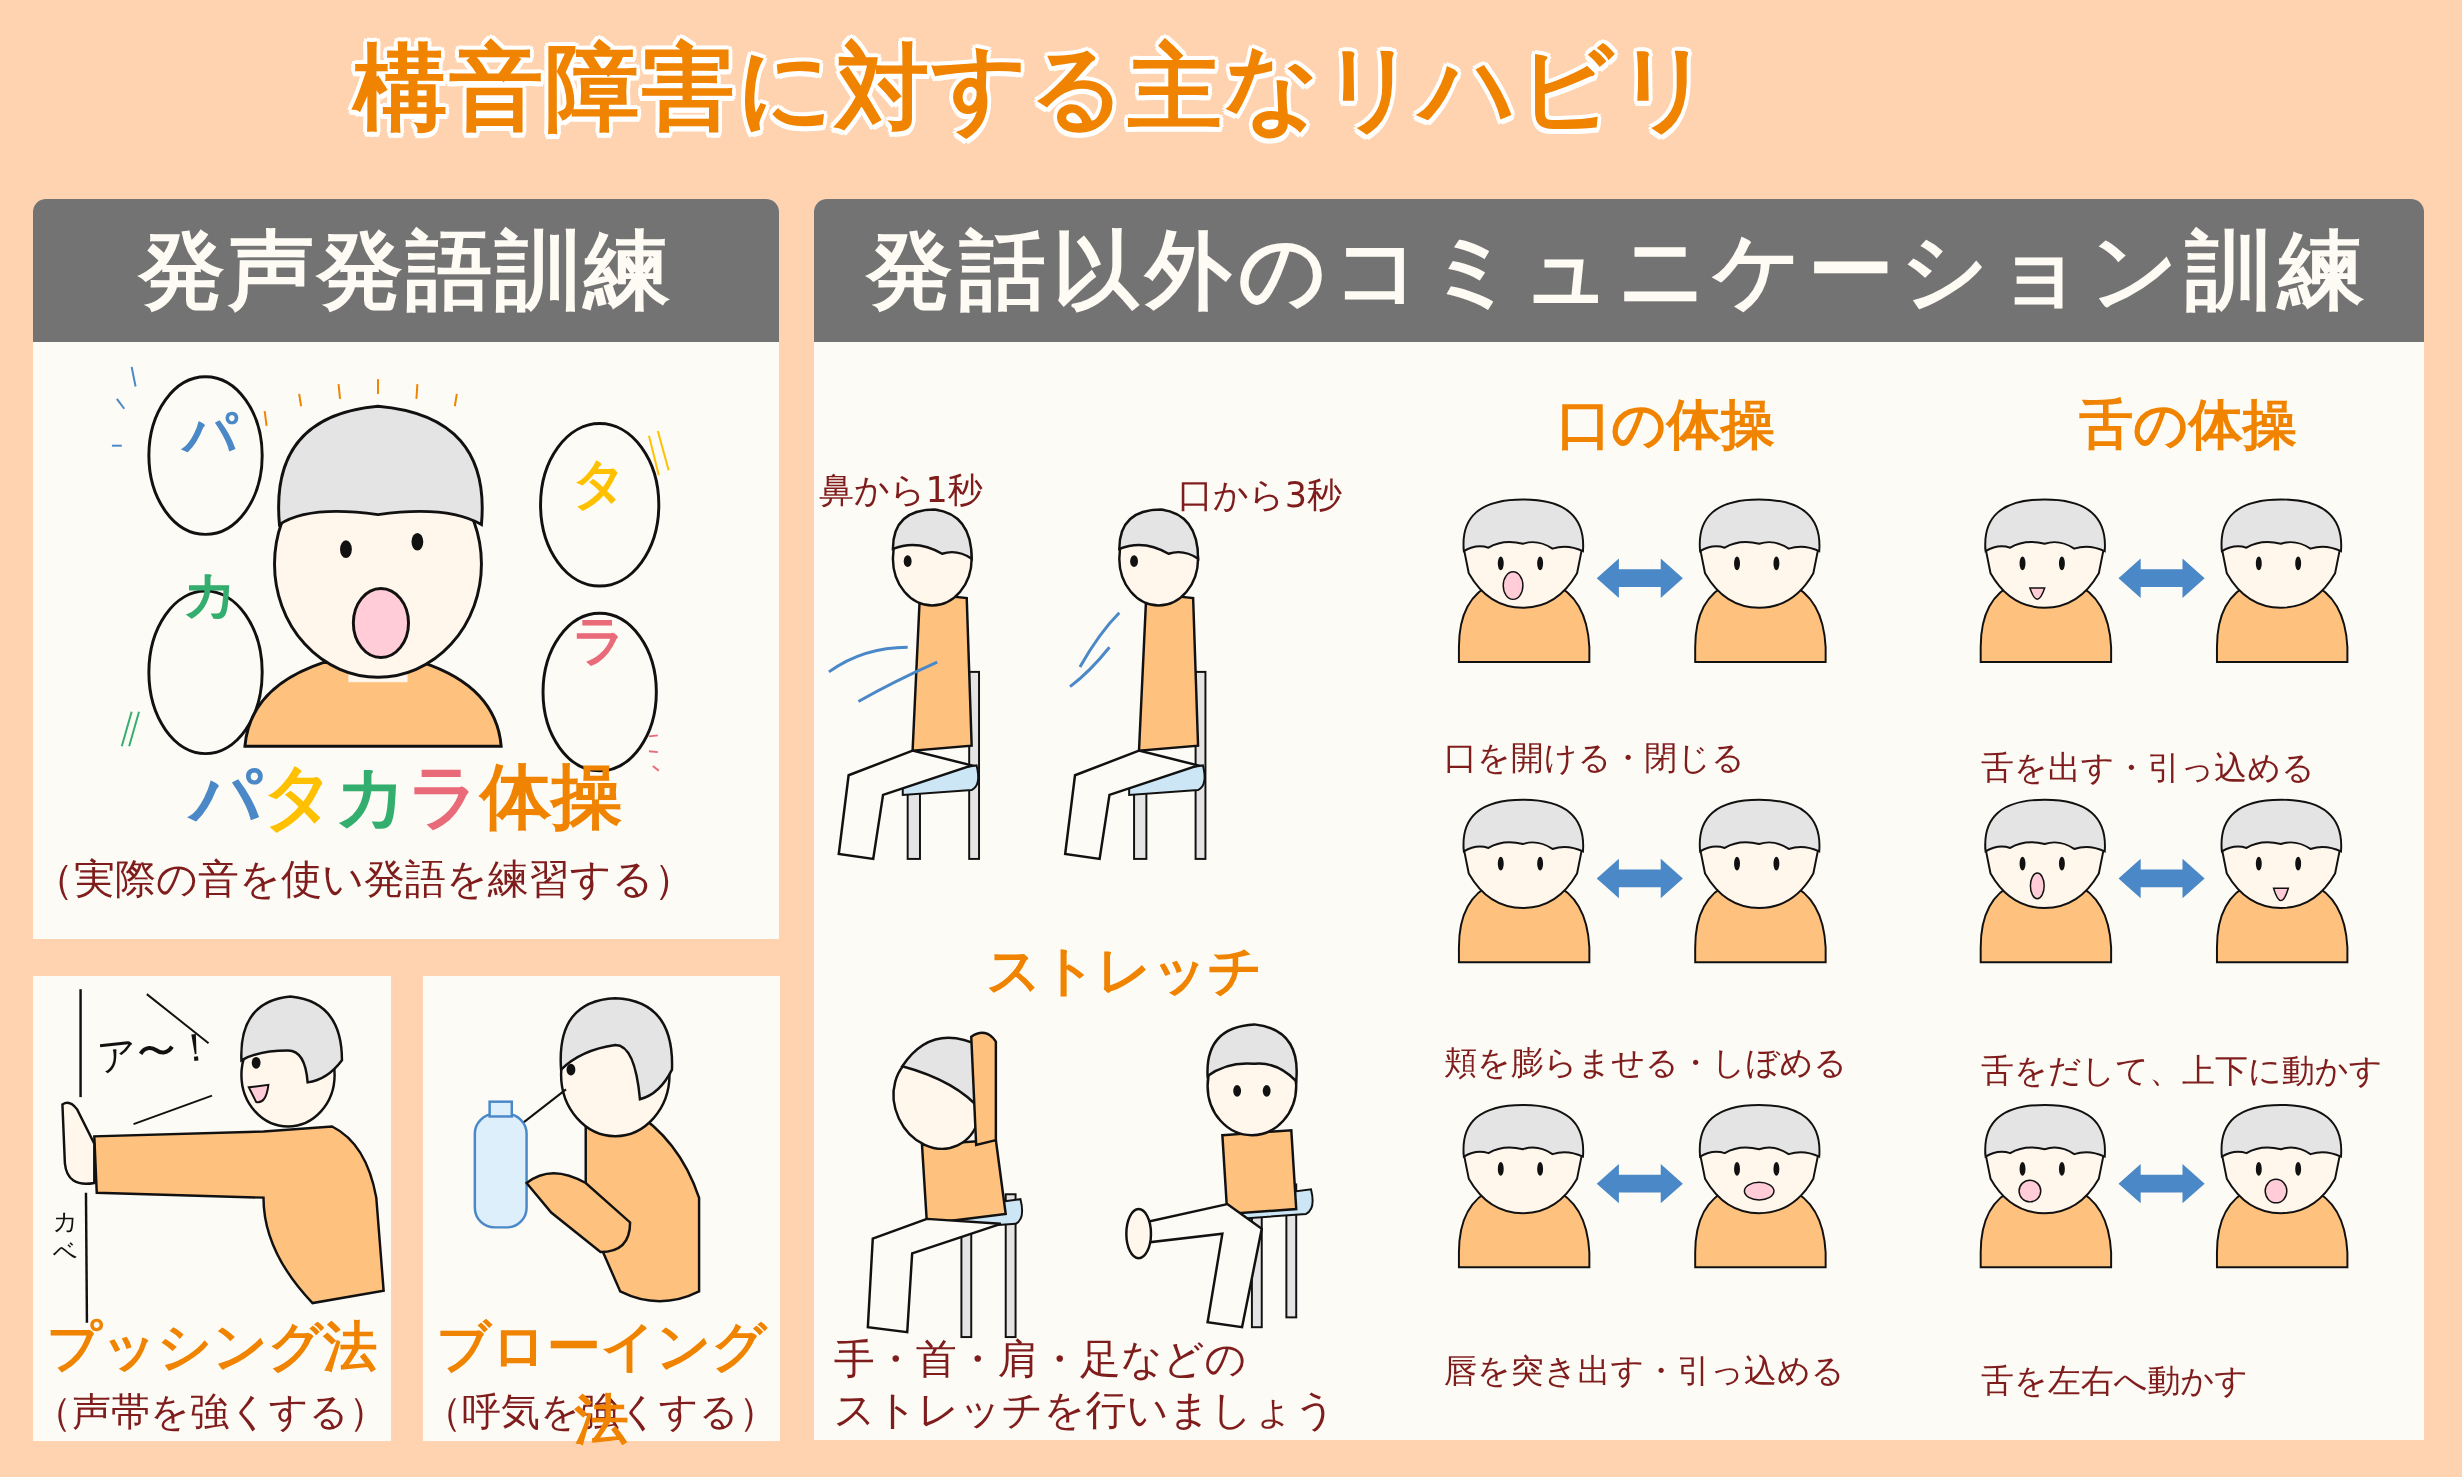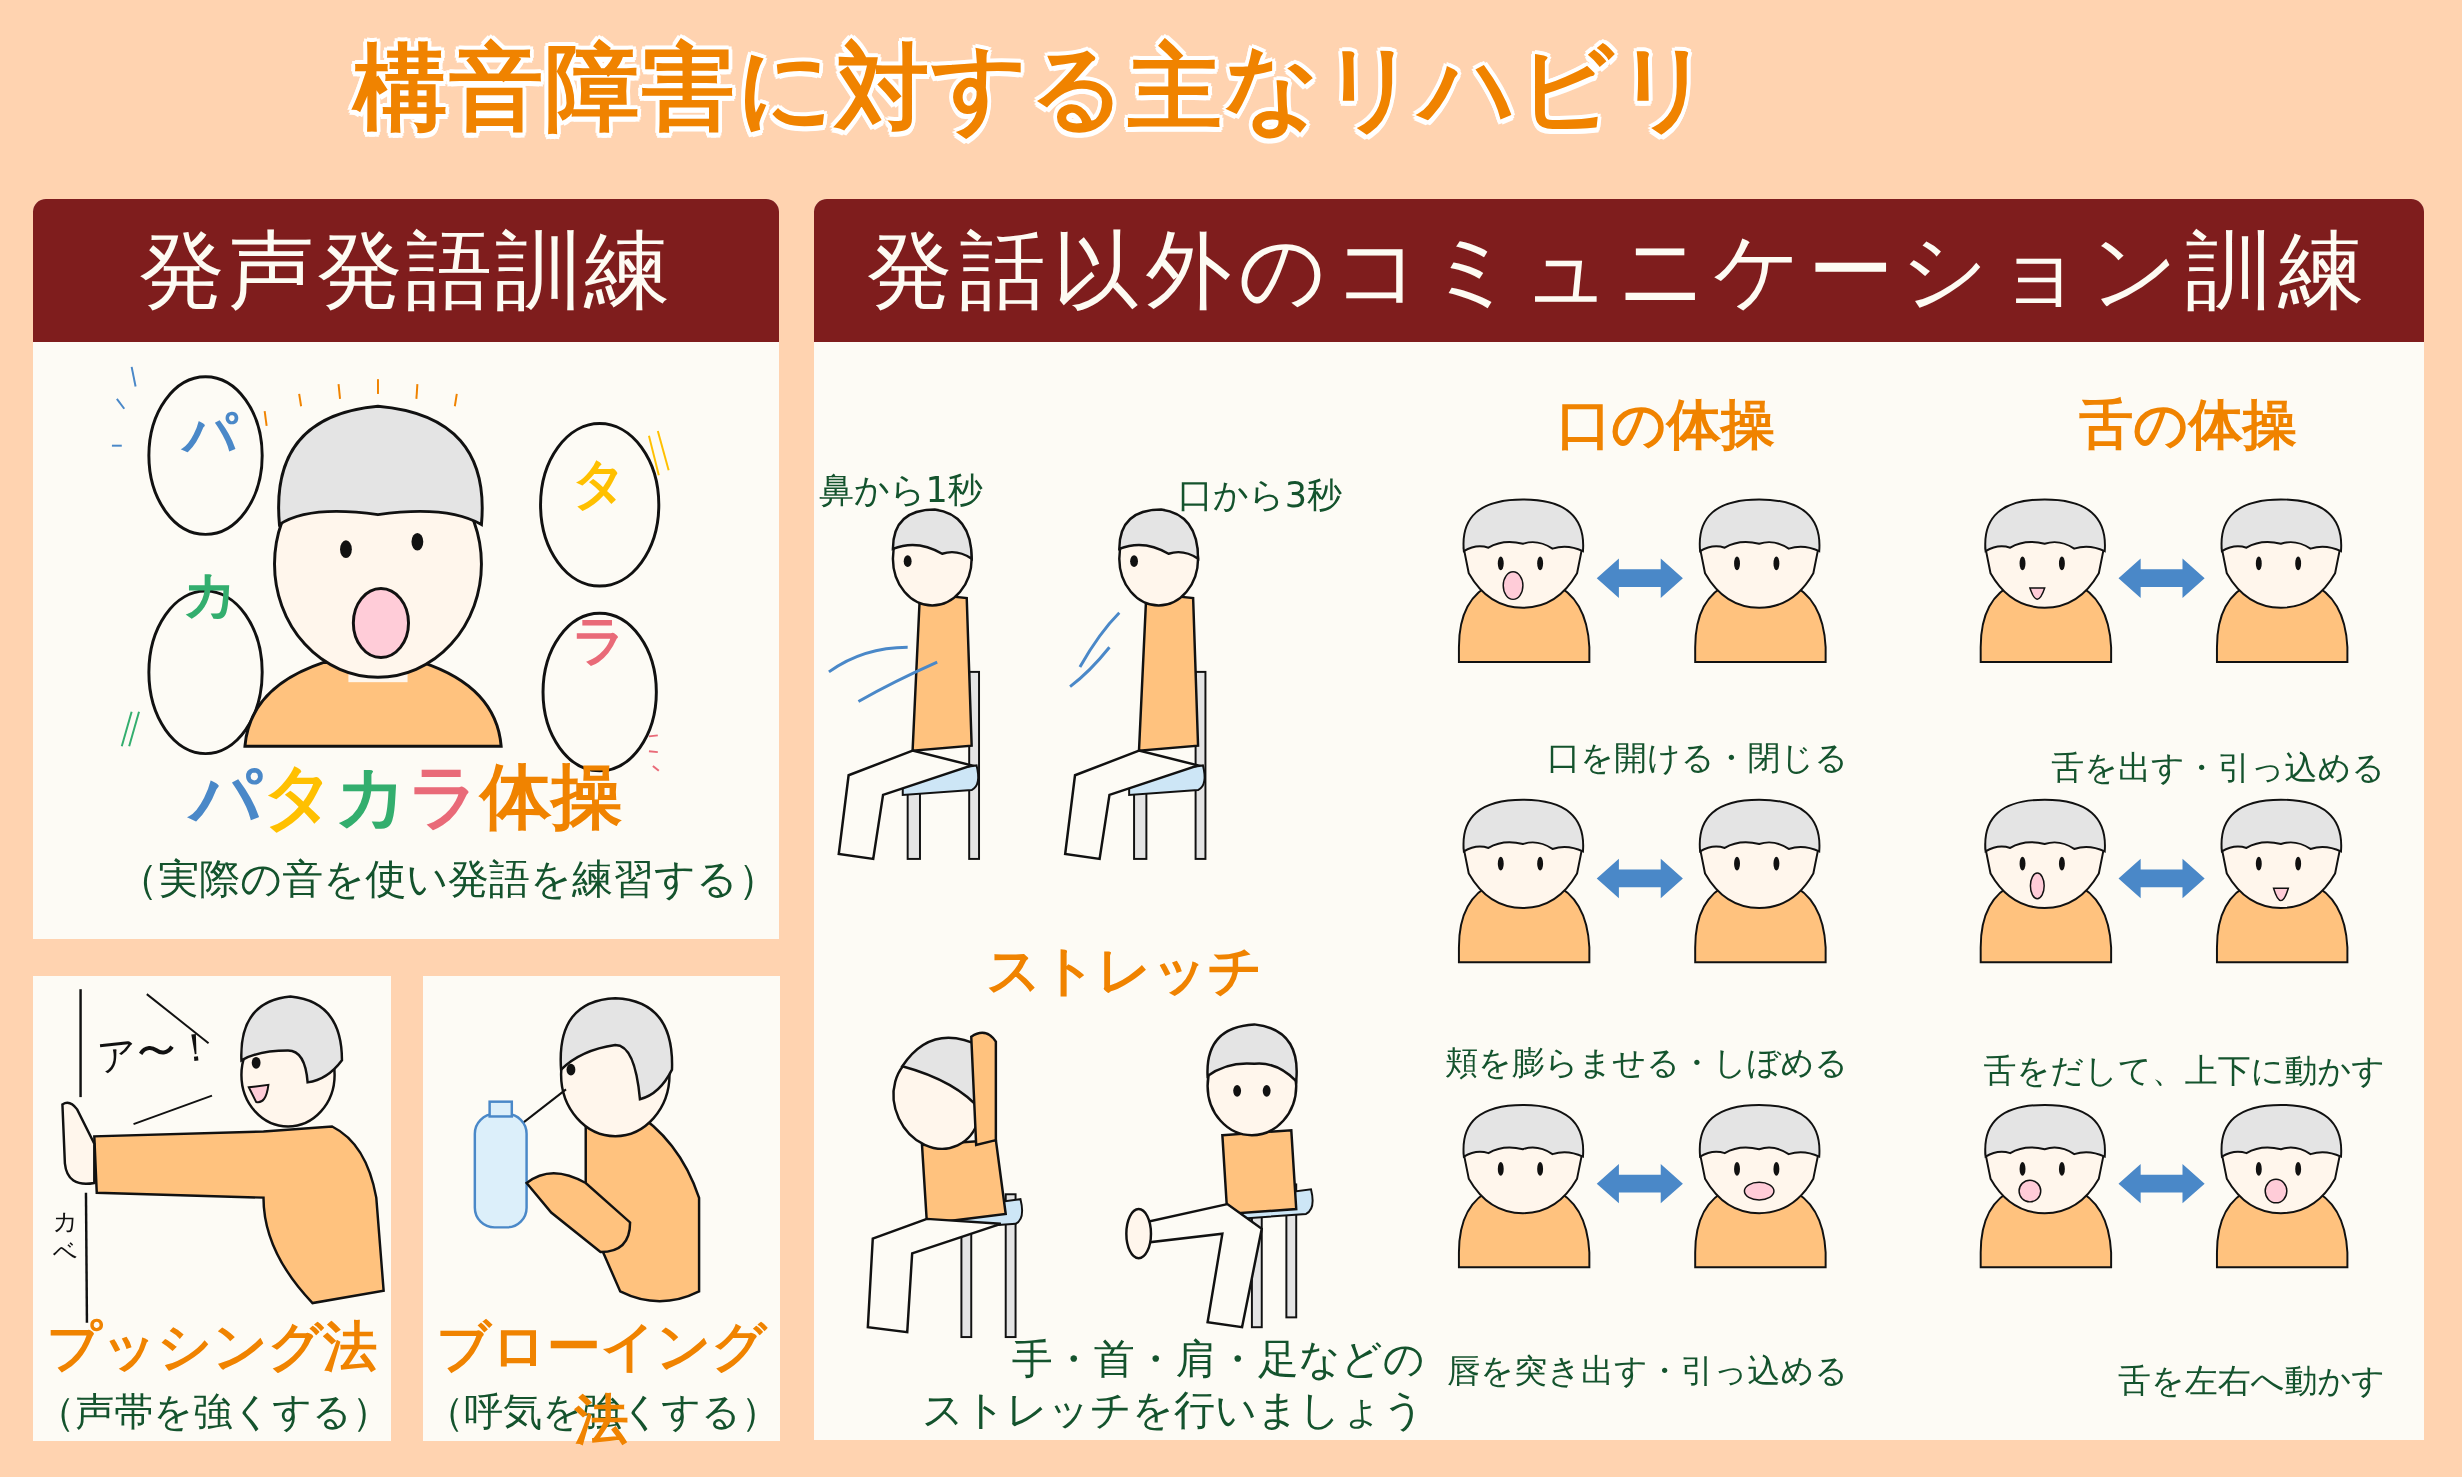--- a/index.html
+++ b/index.html
@@ -15,26 +15,27 @@
     font-size:94px; font-weight:bold; color:#F08300; letter-spacing:2px;
     -webkit-text-stroke: 0px;
     text-shadow: 0 0 0 #fff, 3.9px 0 0 #fff, -3.9px 0 0 #fff, 0 3.9px 0 #fff, 0 -3.9px 0 #fff,
       3px 3px 0 #fff, -3px -3px 0 #fff, 3px -3px 0 #fff, -3px 3px 0 #fff,
       2px 4.9px 0 #fff, -2px 4.9px 0 #fff;
     line-height:108px;
   }
   .card { background:#FDFBF5; }
   .card-head {
     position:absolute; left:0; right:0; top:0; height:143px;
-    background:#7f1d1d; border-radius:12.8px 12.8px 0 0;
+    background:#737373; border-radius:12.8px 12.8px 0 0;
     color:#FDFBF3; font-size:86px; text-align:center; line-height:143px;
     letter-spacing:3px;
+    font-weight:bold;
   }
   .orange-h { color:#F08300; font-weight:bold; text-align:center; }
-  .txt { color:#14532d; text-align:right; white-space:nowrap; }
+  .txt { color:#7f1d1d; text-align:left; white-space:nowrap; }
   svg { overflow:visible; }
 </style>
 </head>
 <body>
 
 <div class="abs title">構音障害に対する主なリハビリ</div>
 
 <div class="abs card" style="left:33px; top:199px; width:746px; height:740px; border-radius:12.8px 12.8px 0 0;">
   <div class="card-head">発声発語訓練</div>
 

